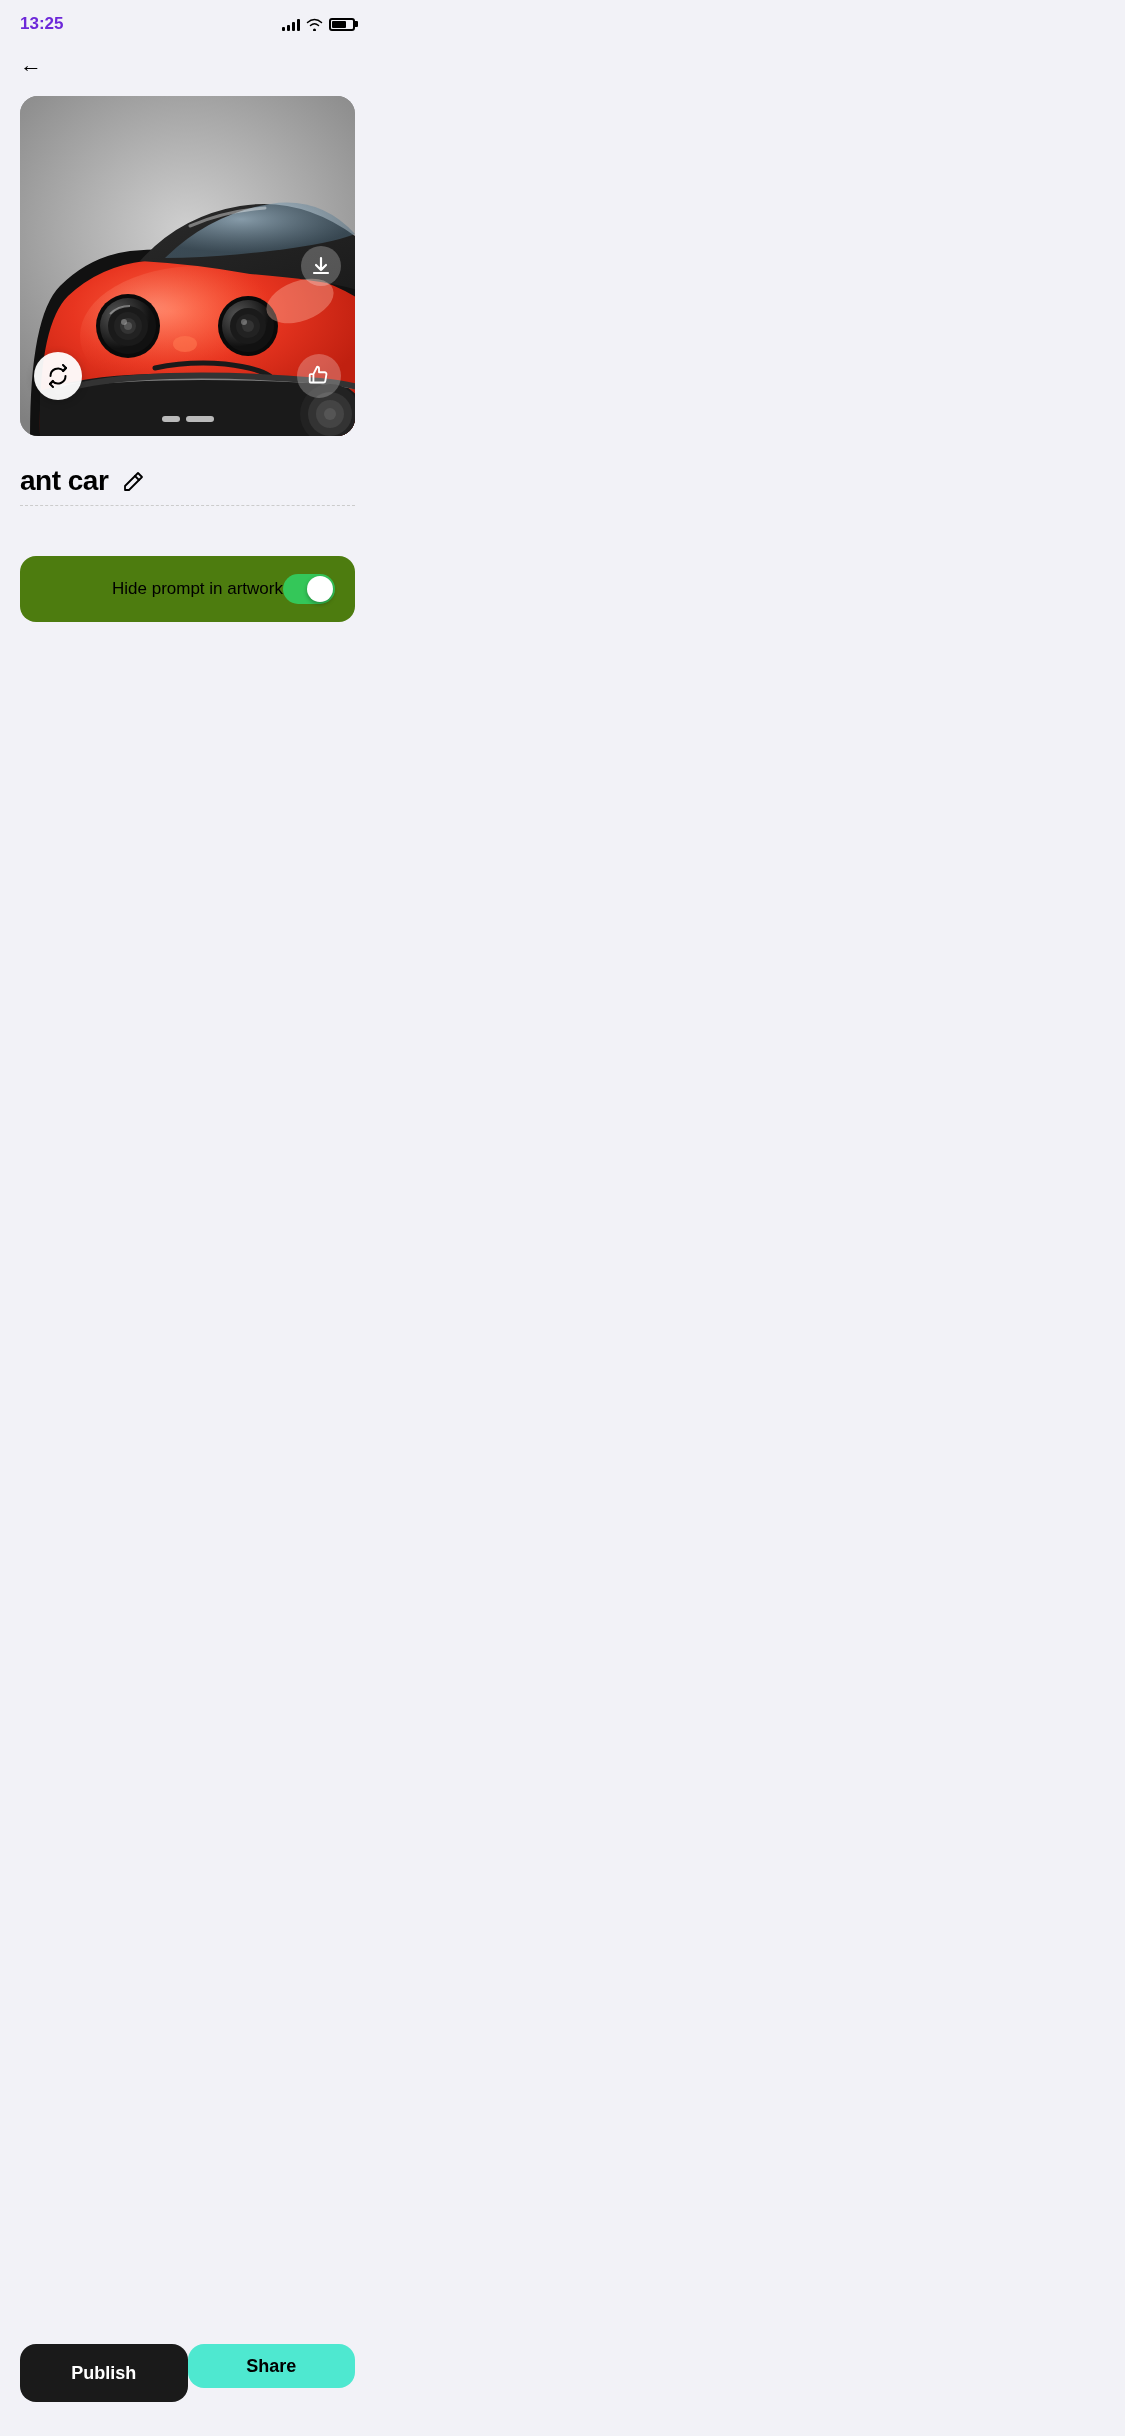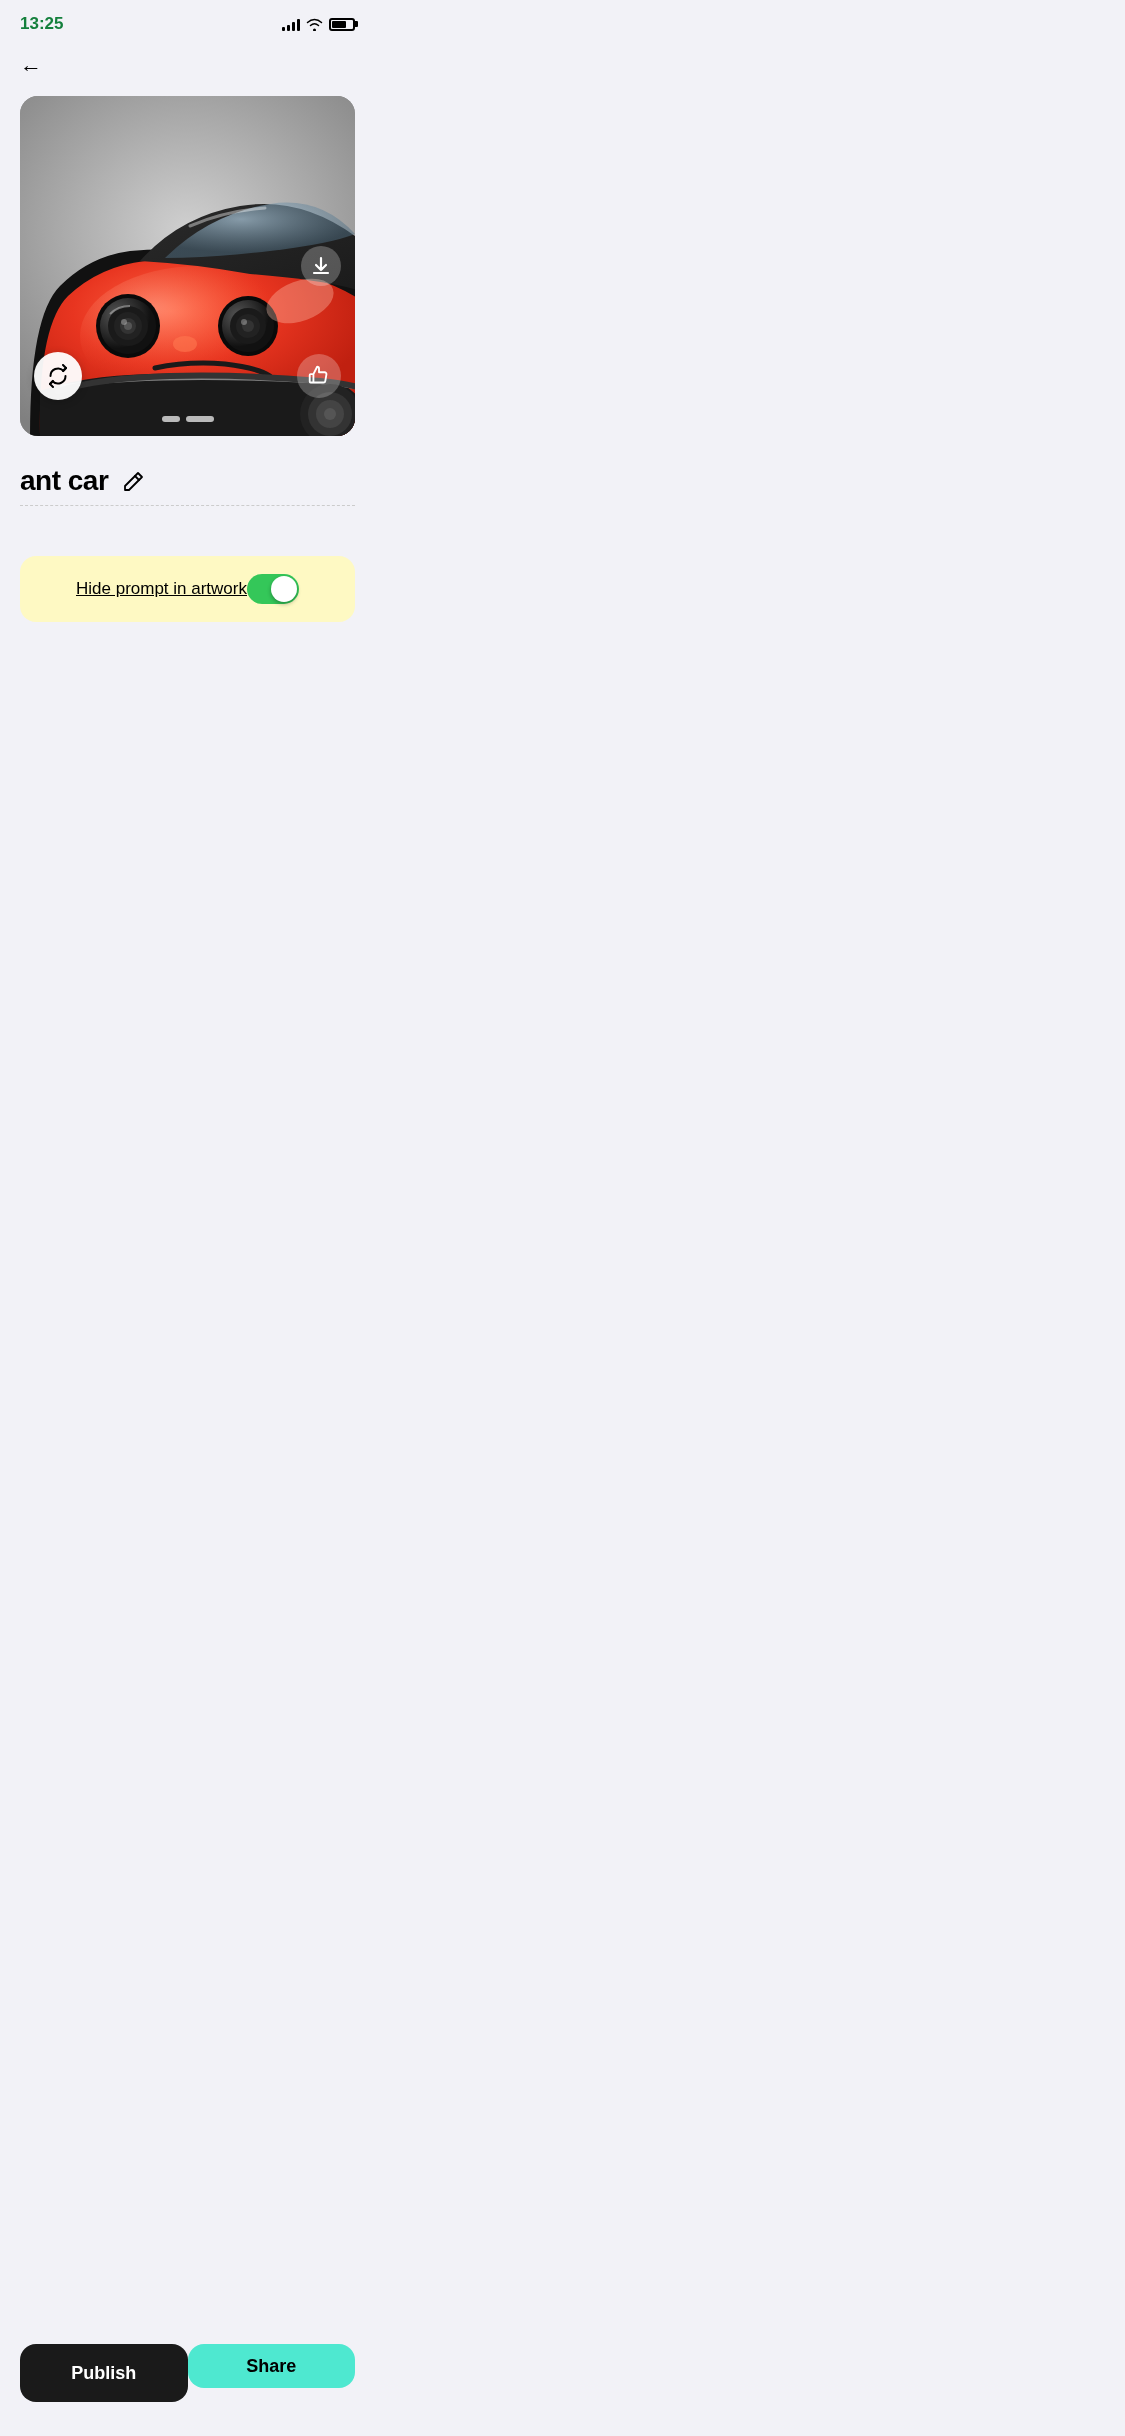--- a/index.html
+++ b/index.html
@@ -17,21 +17,21 @@
     .status-bar {
       display: flex;
       justify-content: space-between;
       align-items: center;
       padding: 14px 20px 8px 20px;
       background: #f2f2f7;
     }
     .status-time {
       font-size: 17px;
       font-weight: 600;
-      color: #15803d;
+      color: #6d28d9;
     }
     .status-icons {
       display: flex;
       align-items: center;
       gap: 6px;
     }
     .signal-bars {
       display: flex;
       align-items: flex-end;
       gap: 2px;
@@ -198,27 +198,26 @@
       margin-top: 2px;
     }
     .title-underline {
       margin: 0 20px;
       border-bottom: 1.5px dashed #ccc;
     }
 
     
     .settings-card {
       margin: 50px 20px 0 20px;
-      background: #fef9c3;
+      background: #4d7c0f;
       border-radius: 16px;
       padding: 18px 20px;
       display: flex;
       align-items: center;
-      justify-content: center;
-      text-decoration: underline;
+      justify-content: flex-end;
     }
     .settings-label {
       font-size: 17px;
       color: #000;
       font-weight: 400;
     }
 
     
     .toggle {
       width: 52px;

